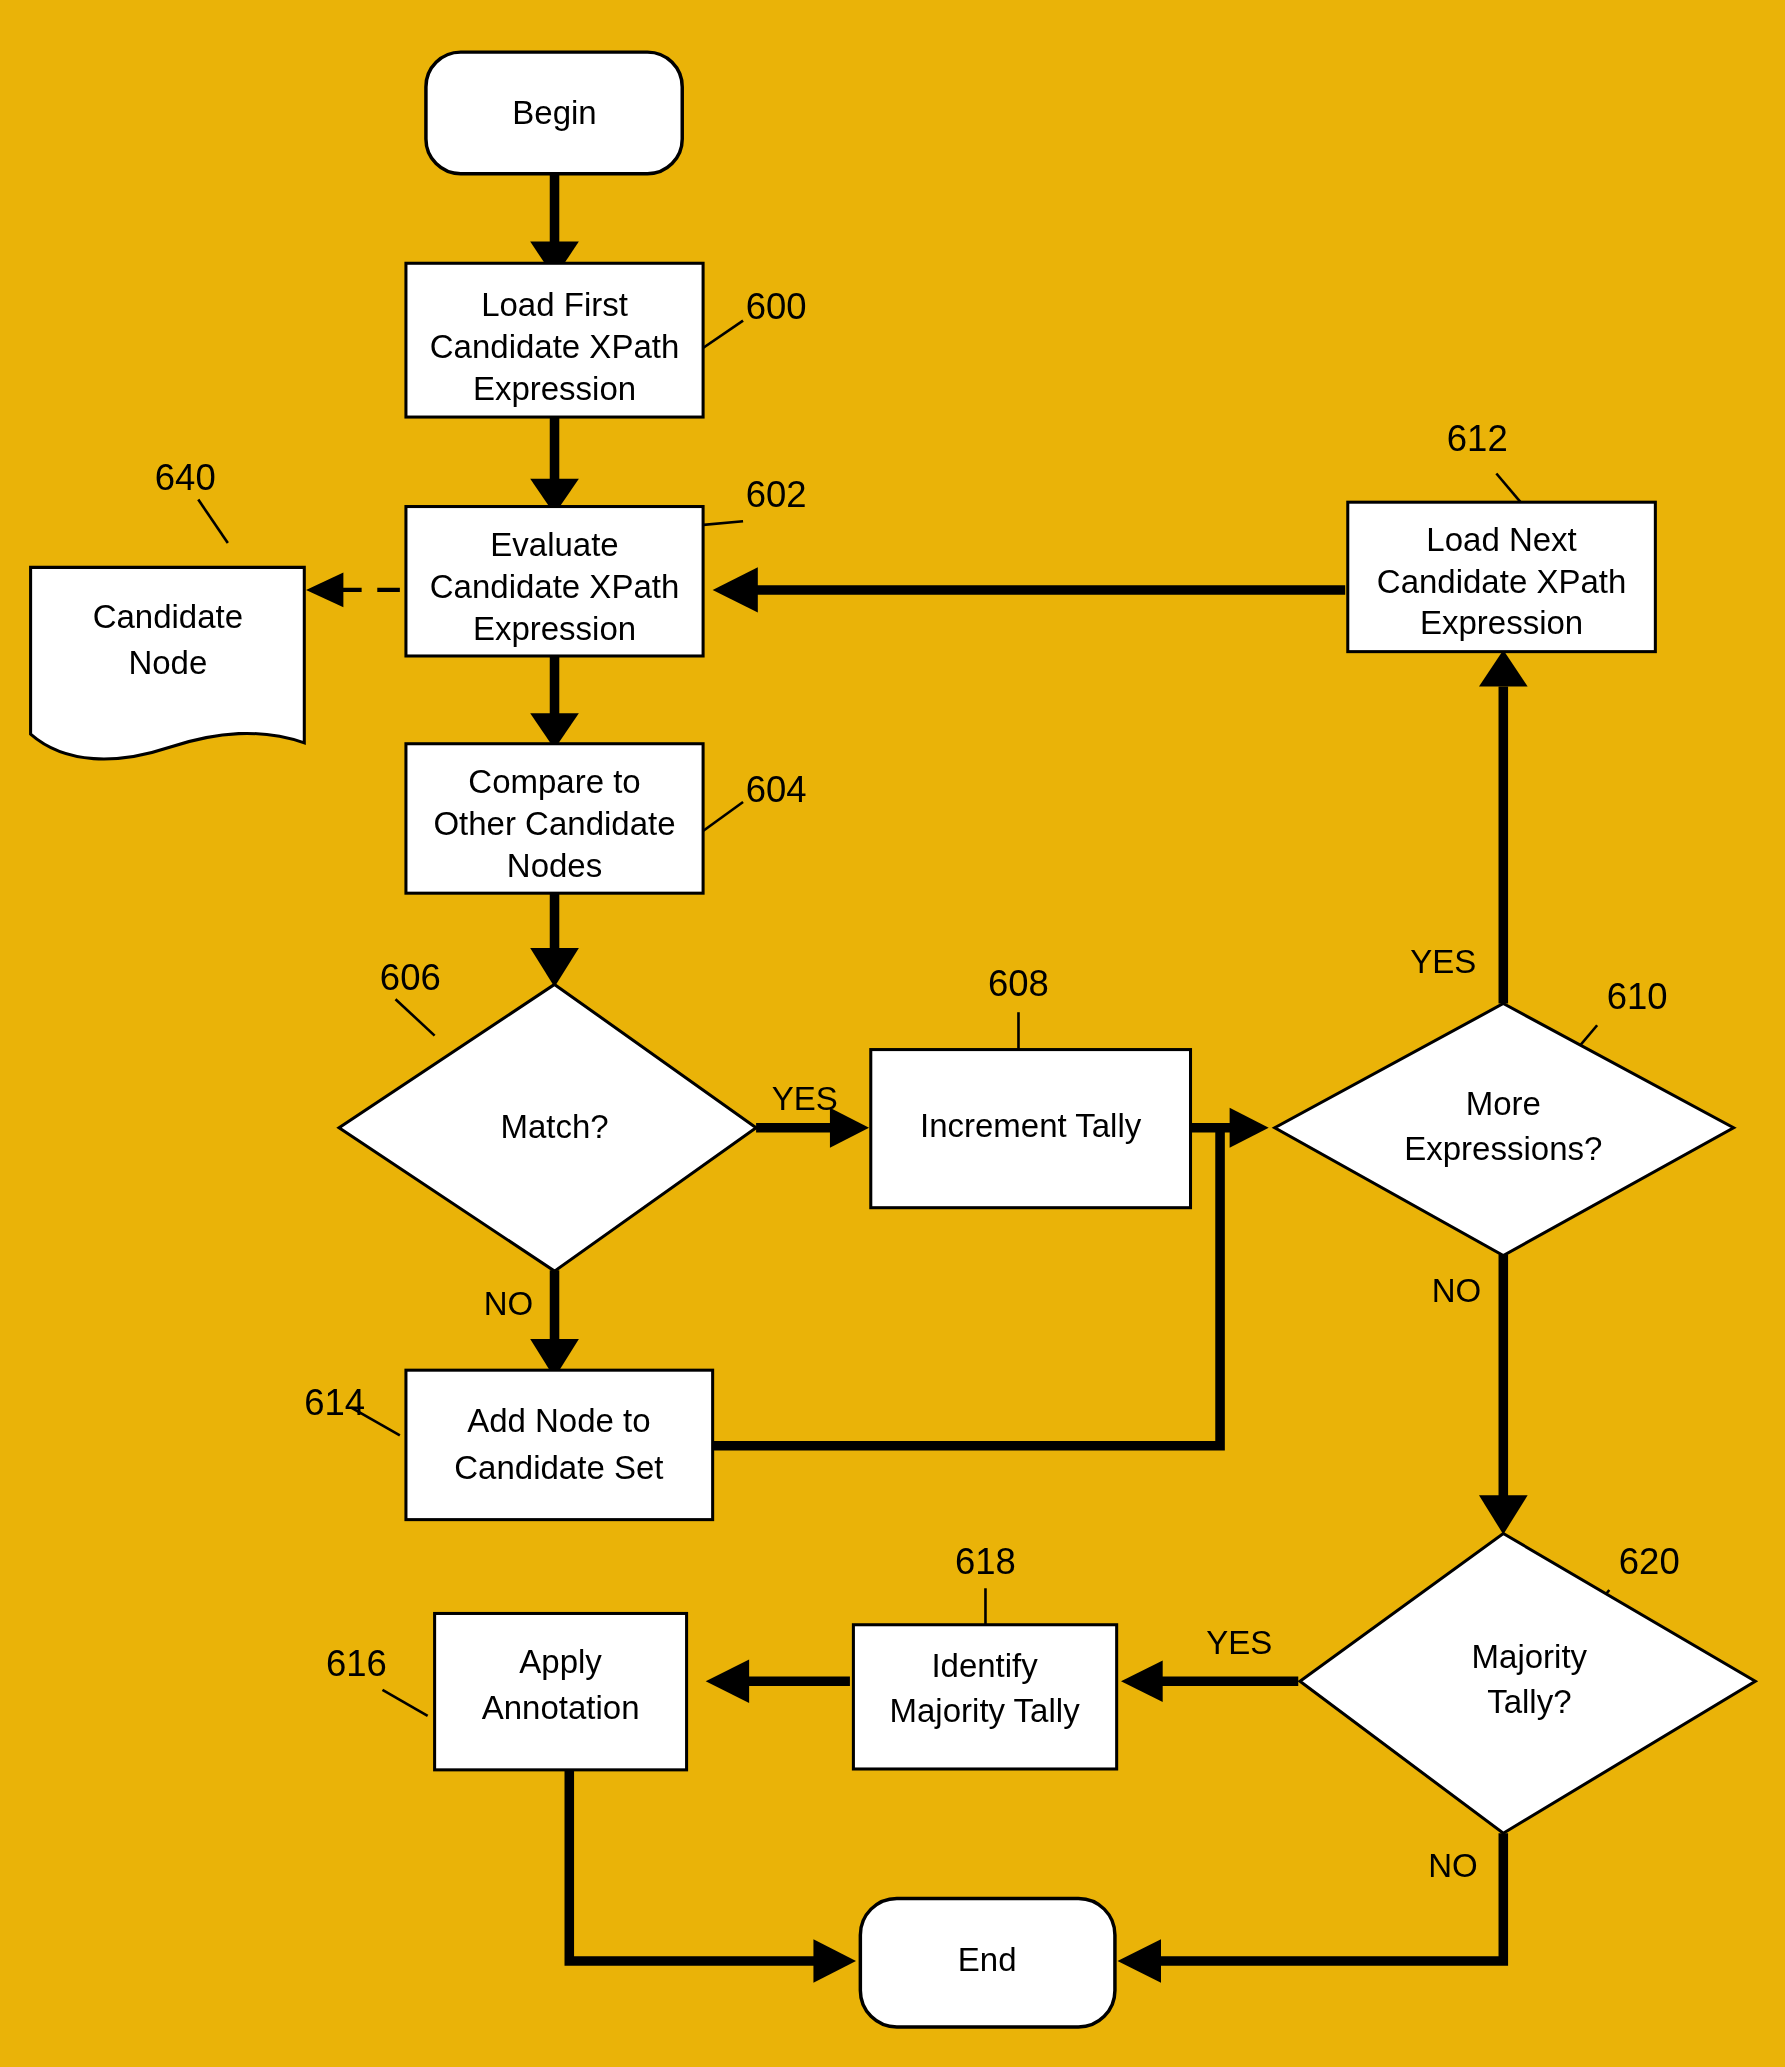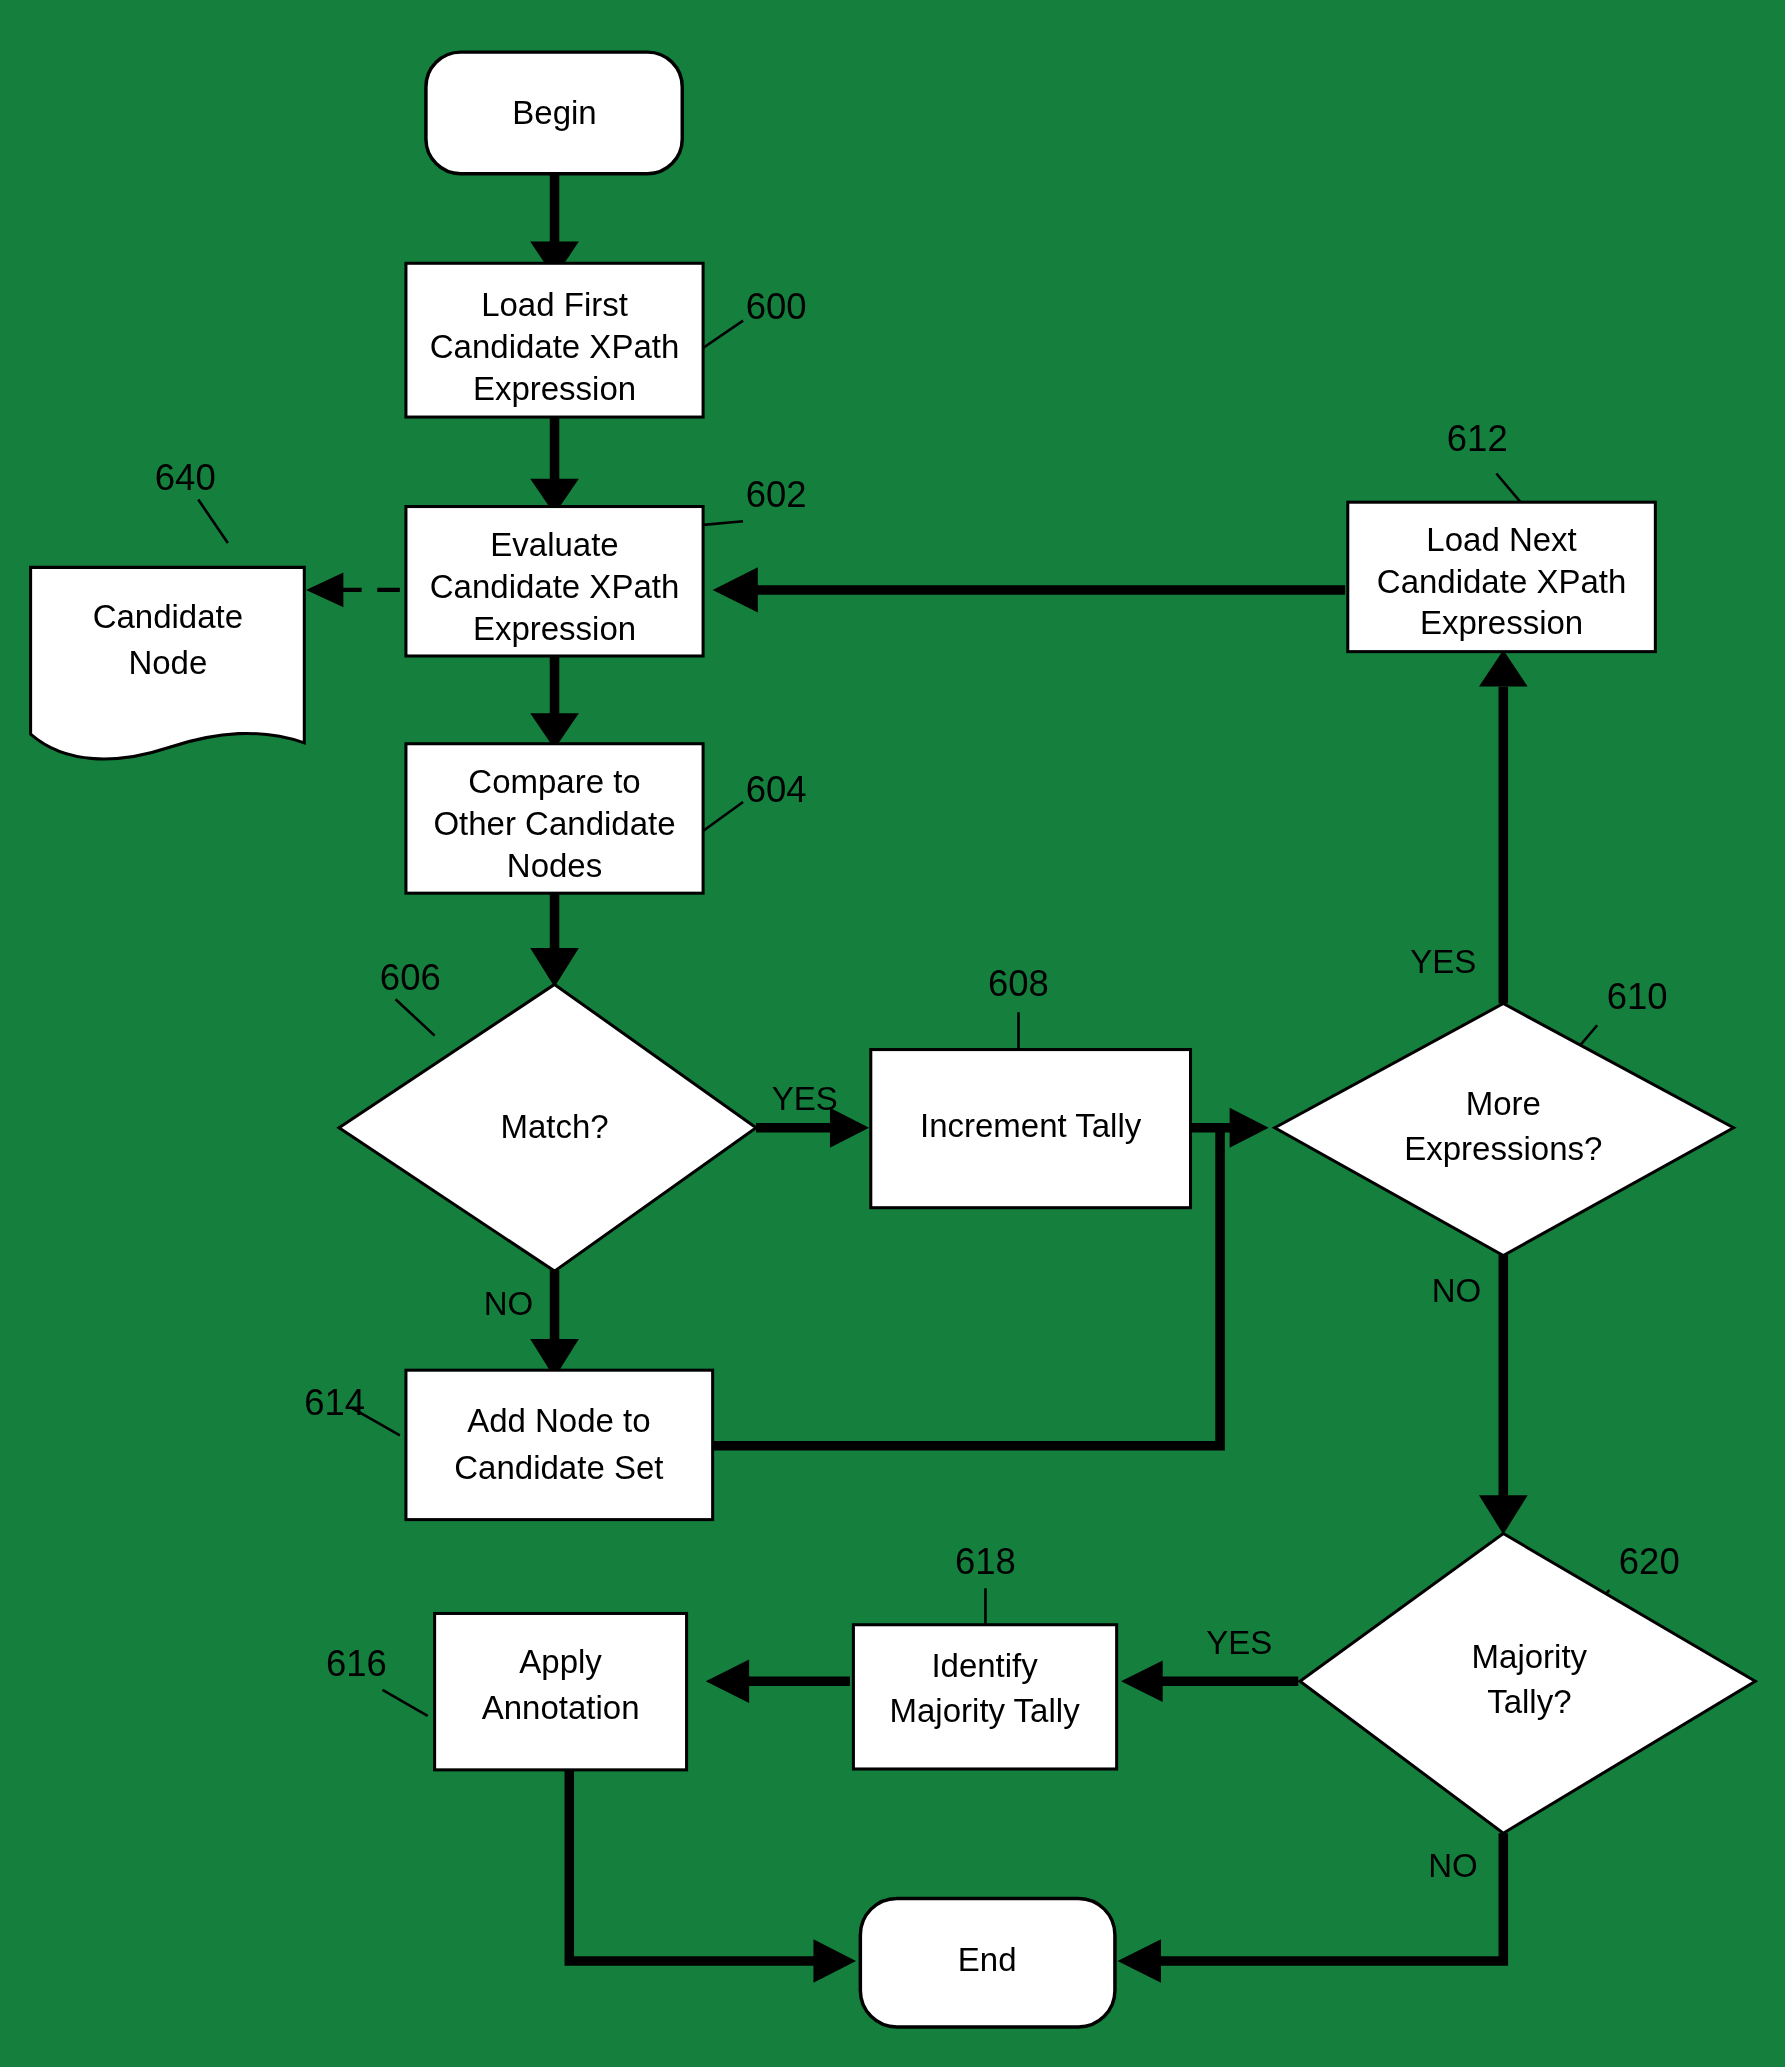--- a/index.html
+++ b/index.html
@@ -7,21 +7,21 @@
     padding: 0;
     background: #ffffff;
   }
   body {
     font-family: "Liberation Sans", sans-serif;
   }
   #canvas {
     position: relative;
     width: 1785px;
     height: 2067px;
-    background: #15803d;
+    background: #eab308;
     overflow: hidden;
     text-decoration: underline;
   }
   #flow-svg {
     position: absolute;
     left: 0;
     top: 0;
     width: 1785px;
     height: 2067px;
   }

